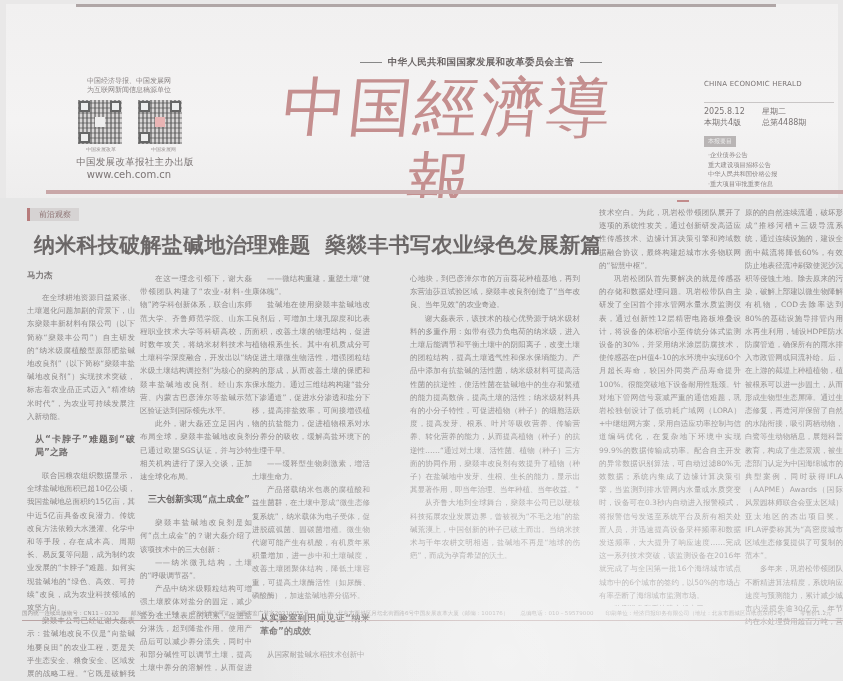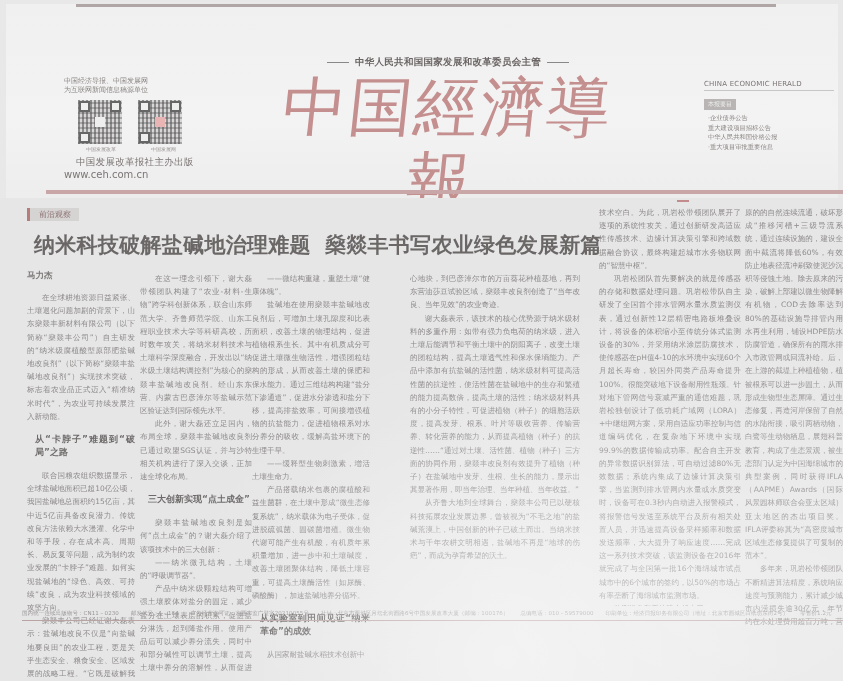--- a/index.html
+++ b/index.html
@@ -4,48 +4,48 @@
 <style>
   * { box-sizing: border-box; margin: 0; padding: 0; }
   html, body { width: 843px; height: 681px; overflow: hidden; background: #e9e8e8; }
   body { position: relative; font-family: "DejaVu Sans", "Liberation Sans", sans-serif; color: #555; }
 
   
   .masthead { position: absolute; left: 6px; top: 4px; width: 832px; height: 194px;
     background: linear-gradient(180deg, #f1f0f0 0%, #f4f3f3 60%, #eeeded 100%); }
   .masthead .toprule { position: absolute; left: 70px; top: 0; width: 700px; height: 3px; background: #7a6a6a; opacity: .55; }
 
-  .qr-block { position: absolute; left: 58px; top: 73px; width: 130px; }
+  .qr-block { position: absolute; left: 58px; top: 73px; width: 130px; text-align: center; }
   .qr-caption { font-size: 7px; line-height: 9px; color: #8b8585; }
   .qr-row { display: flex; justify-content: space-between; margin-top: 5px; padding: 0 12px 0 14px; }
   .qr { width: 44px; height: 44px; position: relative;
     background:
       repeating-linear-gradient(90deg, rgba(80,80,80,.55) 0 2px, transparent 2px 4px),
       repeating-linear-gradient(0deg, rgba(80,80,80,.35) 0 2px, transparent 2px 5px);
     background-color: #d8d6d6; }
   .qr .finder { position: absolute; width: 11px; height: 11px; border: 2px solid #666; background: #eee; }
   .qr .finder.tl { left: 1px; top: 1px; } .qr .finder.tr { right: 1px; top: 1px; } .qr .finder.bl { left: 1px; bottom: 1px; }
   .qr .center-logo { position: absolute; left: 17px; top: 17px; width: 10px; height: 10px; background: #eee; }
   .qr .center-logo.red { background: #e9b4b4; }
   .qr-labels { display: flex; justify-content: space-between; padding: 0 18px 0 22px; font-size: 5px; color: #9b9595; margin-top: 2px; }
   .publisher { margin-top: 4px; font-size: 9.5px; color: #7b7474; letter-spacing: .3px; margin-left: 12px; }
   .website { font-size: 10px; color: #7b7474; }
 
-  .supervisor { position: absolute; left: 282px; top: 52px; width: 320px; text-align: center;
+  .supervisor { position: absolute; left: 282px; top: 52px; width: 320px; text-align: right;
     font-family: "DejaVu Serif", "Liberation Serif", serif; font-size: 9.5px; font-weight: bold; color: #6a6464; letter-spacing: .3px; }
   .supervisor::before, .supervisor::after { content: ""; display: inline-block; width: 22px; height: 1px; background: #888; vertical-align: middle; margin: 0 6px; }
 
   .title { position: absolute; left: 248px; top: 66px; width: 380px; text-align: center;
     font-family: "DejaVu Serif", "Liberation Serif", serif; font-size: 64px; line-height: 74px;
     color: #c08585; font-weight: normal; letter-spacing: 2px; transform: skewX(-6deg); opacity: .9; }
   .slogan { position: absolute; left: 332px; top: 162px; width: 240px; text-align: center;
     font-family: "DejaVu Serif", "Liberation Serif", serif; font-size: 12px; font-weight: bold; color: #6f6a6a; letter-spacing: 5px; }
 
   .edition { position: absolute; left: 698px; top: 76px; width: 130px; }
-  .edition .en { font-size: 7px; color: #7a7474; letter-spacing: .2px; border-bottom: 1px solid #c9c6c6; padding-bottom: 2px; }
+  .edition .en { font-size: 7px; color: #7a7474; letter-spacing: .2px; border-bottom: 1px solid #c9c6c6; padding-bottom: 14px; }
   .edition .grid { display: grid; grid-template-columns: 58px 60px; font-size: 8px; color: #7a7474; line-height: 11px; margin-top: 3px; }
   .edition .badge { display: inline-block; margin-top: 6px; background: #b9b5b5; color: #eee; font-size: 6px; padding: 1px 4px; }
   .edition ul { list-style: none; font-size: 6.3px; color: #8b8585; line-height: 9.5px; margin-top: 3px; padding-left: 4px; }
 
   .masthead-rule { position: absolute; left: 40px; top: 186px; width: 798px; height: 4px; background: #c9a7a8; }
 
   
   .page { position: absolute; left: 0; top: 198px; width: 843px; height: 483px; background: #e6e6e6; }
   .page .shade { position: absolute; inset: 0; background:
       radial-gradient(ellipse at 85% 85%, rgba(255,255,255,.35), transparent 55%),
@@ -105,20 +105,26 @@
     </div>
     <div class="publisher">中国发展改革报社主办出版</div>
     <div class="website">www.ceh.com.cn</div>
   </div>
 
   <div class="supervisor">中华人民共和国国家发展和改革委员会主管</div>
   <div class="title">中国經濟導報</div>
 
   <div class="edition">
     <div class="en">CHINA ECONOMIC HERALD</div>
+    <div class="grid">
+      <span>2025.8.12</span>
+      <span>星期二</span>
+      <span>本期共4版</span>
+      <span>总第4488期</span>
+    </div>
     <span class="badge">本报要目</span>
     <ul>
       <li>·企业债券公告</li>
       <li> 重大建设项目招标公告</li>
       <li> 中华人民共和国价格公报</li>
       <li>·重大项目审批重要信息</li>
     </ul>
   </div>
 
   <div class="masthead-rule"></div>

